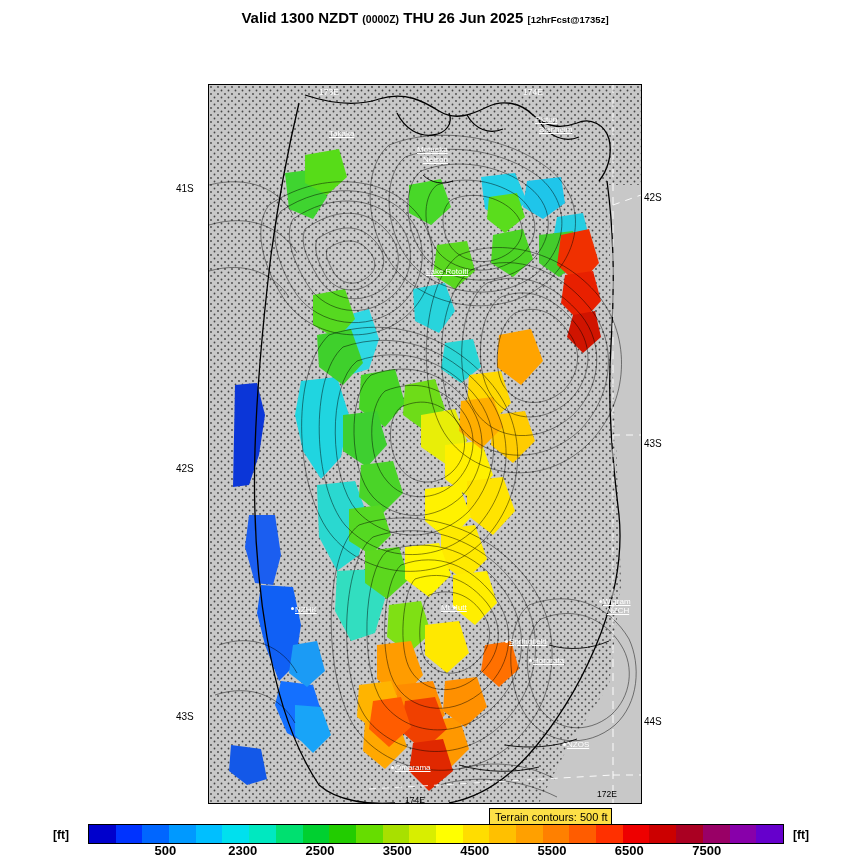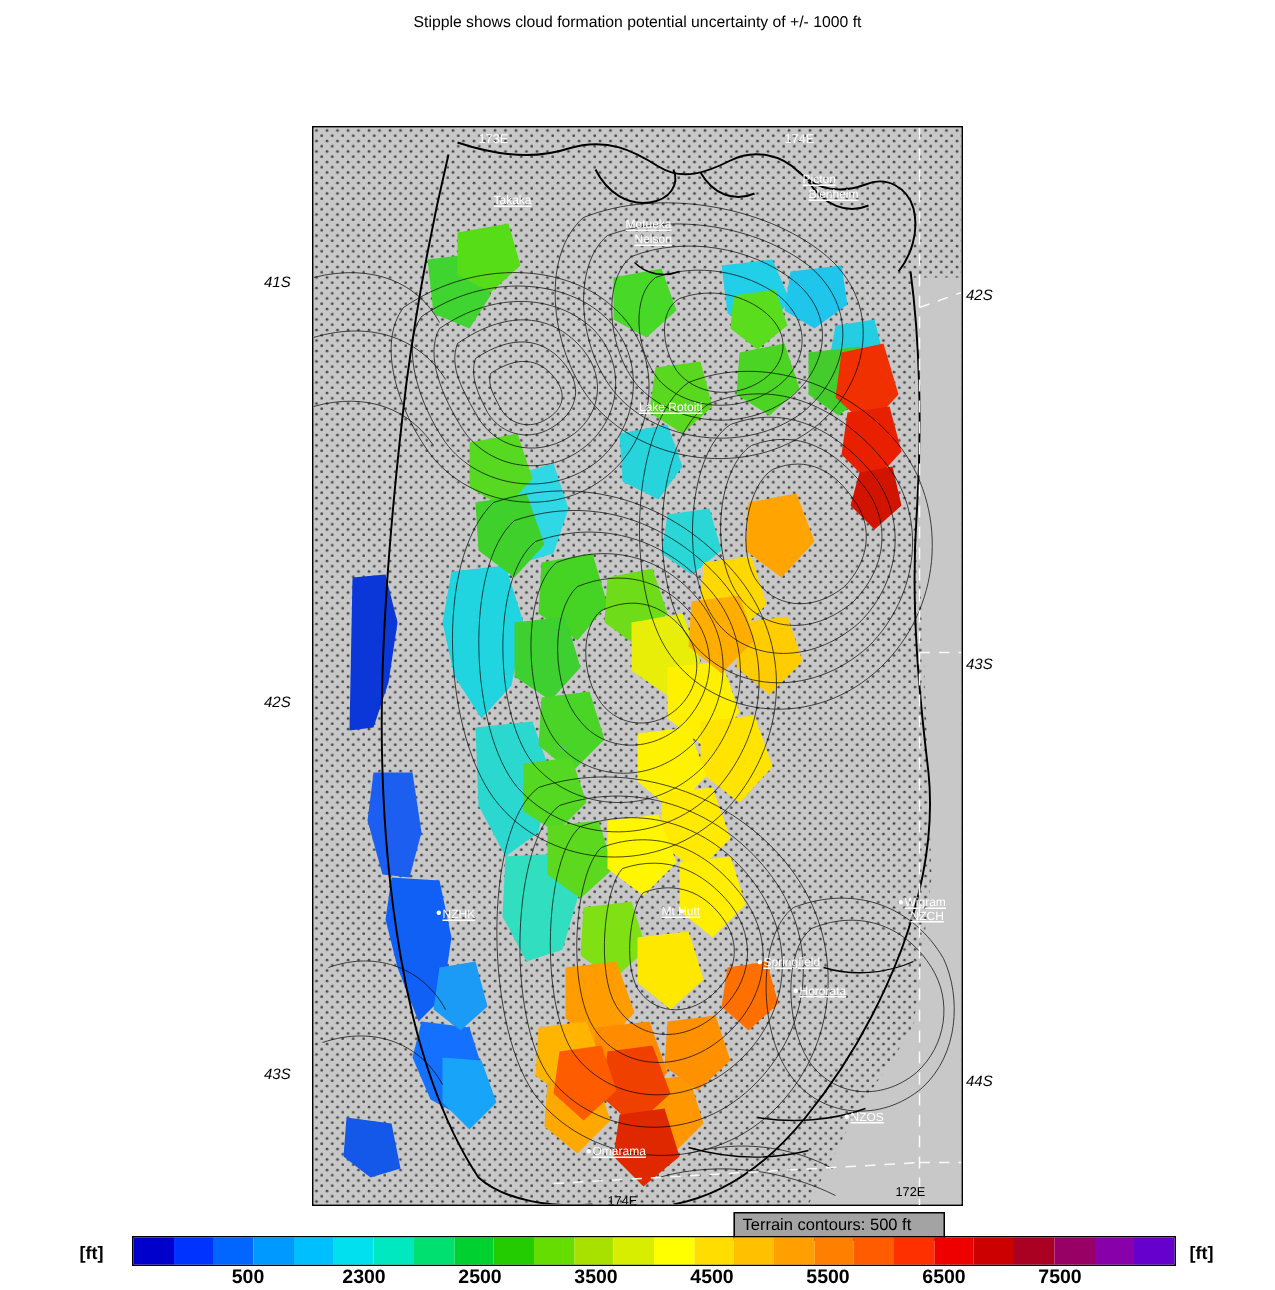--- a/index.html
+++ b/index.html
@@ -71,32 +71,31 @@
     left: 0;
     top: 0;
   }
 
   
   .axis-label {
     position: absolute;
     font-size: 10px;
     color: #000;
     white-space: nowrap;
-    font-style: italic;
   }
 
   
   .terrain-note {
     position: absolute;
     left: 489px;
     top: 808px;
-    background: #a3a3a3;
+    background: #fde047;
     border: 1px solid #000;
     font-size: 11px;
-    padding: 2px 21px 3px 5px;
+    padding: 2px 3px 3px 5px;
     color: #000;
     white-space: nowrap;
   }
 
   
   .cbar-wrap {
     position: absolute;
     left: 88px;
     top: 824px;
     width: 696px;
@@ -165,21 +164,26 @@
     white-space: nowrap;
   }
   .grid-label.black {
     color: #000000;
   }
 </style>
 </head>
 <body>
 
 <div class="title-block">
-  <div class="title-line3">Stipple shows cloud formation potential uncertainty of +/- 1000 ft</div>
+  <div class="title-line2">
+    <span>Valid 1300 NZDT</span>
+    <span class="small">(0000Z)</span>
+    <span>THU 26 Jun 2025</span>
+    <span class="tiny">[12hrFcst@1735z]</span>
+  </div>
 </div>
 
 <div>
   <div class="axis-label" style="left:176px; top:183px;">41S</div>
   <div class="axis-label" style="left:176px; top:463px;">42S</div>
   <div class="axis-label" style="left:176px; top:711px;">43S</div>
   <div class="axis-label" style="left:644px; top:192px;">42S</div>
   <div class="axis-label" style="left:644px; top:438px;">43S</div>
   <div class="axis-label" style="left:644px; top:716px;">44S</div>
 </div>

